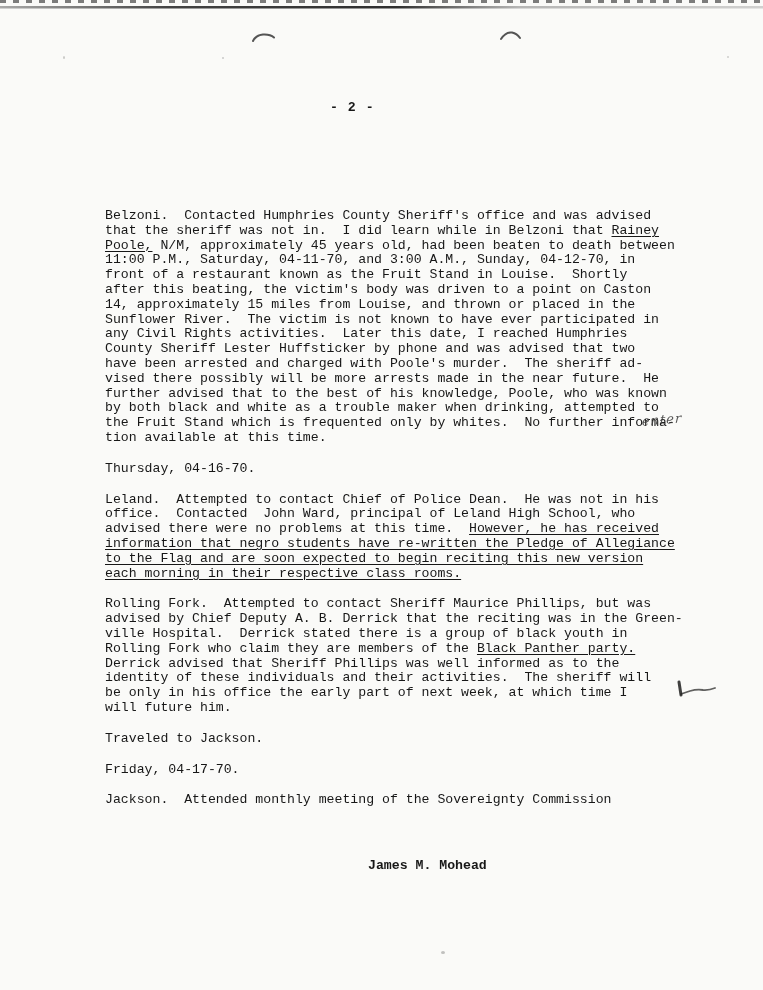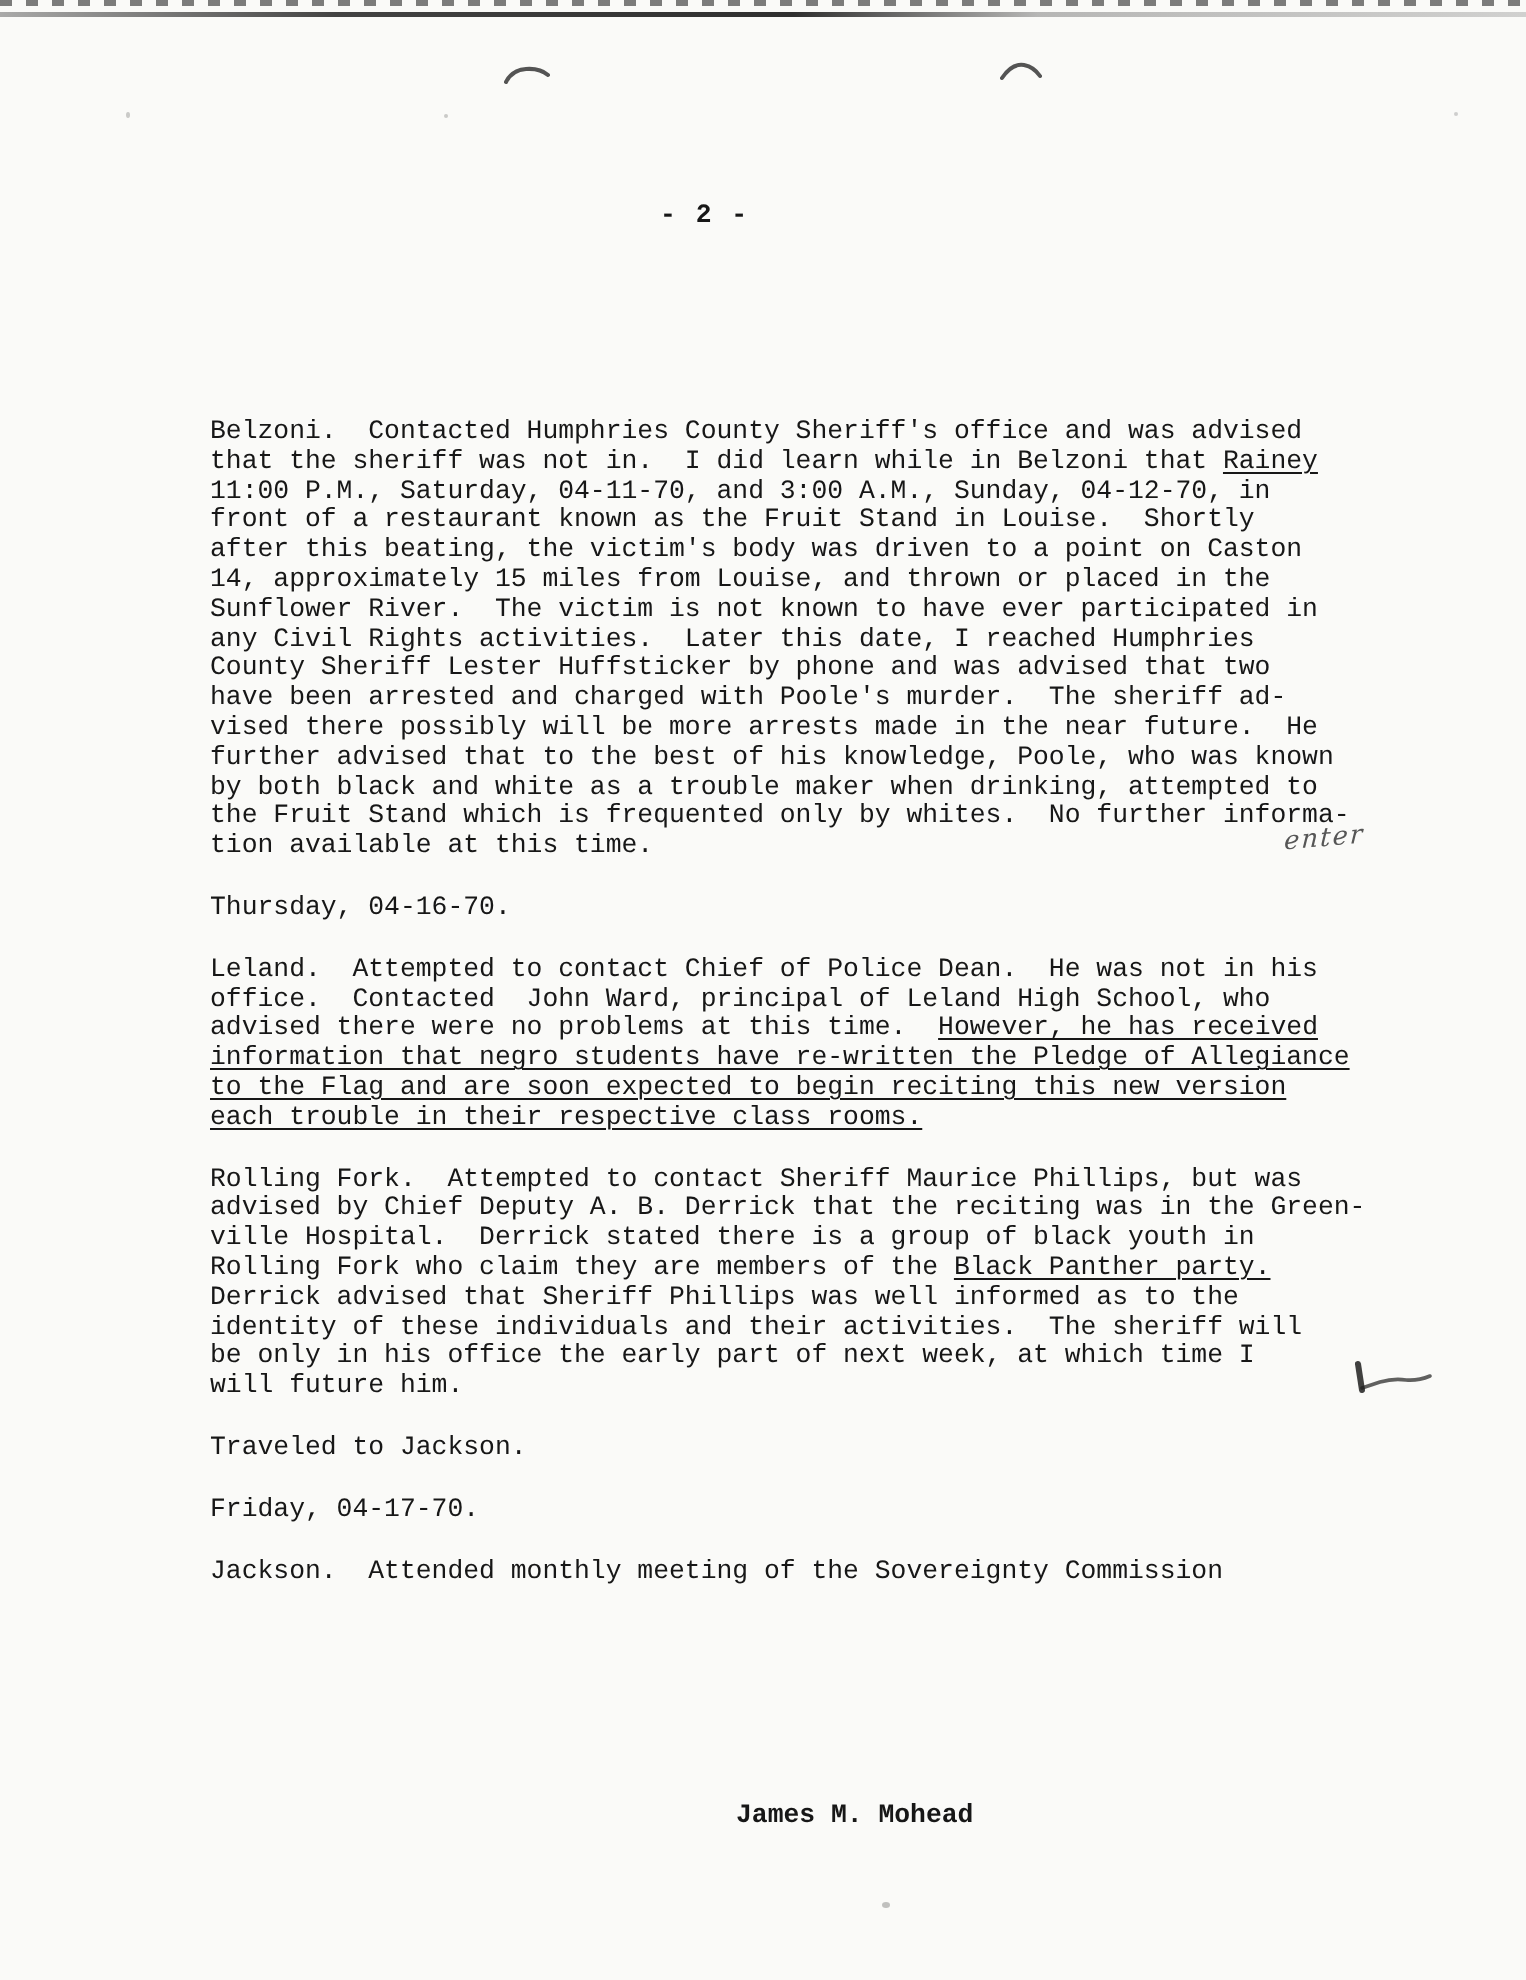--- a/index.html
+++ b/index.html
@@ -22,21 +22,21 @@
     font-size:13.2px;font-weight:bold;letter-spacing:1px;
   }
   .doc-body{
     position:absolute;top:209px;left:105px;width:600px;
     font-size:13.2px;font-weight:normal;
   }
   .block{margin:0 0 16px 0;}
   .line{white-space:pre;line-height:14.8px;height:14.8px;}
   .u{text-decoration:underline;text-decoration-thickness:1.4px;text-underline-offset:2px;}
   .signature{
-    position:absolute;top:900px;left:368px;
+    position:absolute;top:858px;left:368px;
     font-size:13.2px;font-weight:bold;white-space:pre;
   }
   .hw{position:absolute;color:#3a3a3a;}
   .hw-enter{
     top:412px;left:642px;
     font-family:"DejaVu Serif",serif;
     font-style:italic;font-size:13px;letter-spacing:1px;
     transform:rotate(-5deg) skewX(-8deg);
     opacity:.85;
   }
@@ -62,20 +62,21 @@
   <svg class="hw hw-arc-2" width="21" height="12" viewBox="0 0 21 12">
     <path d="M1,8 Q6,0.5 12,1.5 Q17,2.5 20,7" fill="none" stroke="#2b2b2b" stroke-width="2" stroke-linecap="round" opacity="0.8"></path>
   </svg>
 
   <div class="page-number">- 2 -</div>
 
   <div class="doc-body" id="doc-body">
       <div class="block">
         <div class="line"><span>Belzoni.  Contacted Humphries County Sheriff's office and was advised</span></div>
         <div class="line"><span>that the sheriff was not in.  I did learn while in Belzoni that </span><span class="u">Rainey</span></div>
+        <div class="line"><span class="u">Poole,</span><span> N/M, approximately 45 years old, had been beaten to death between</span></div>
         <div class="line"><span>11:00 P.M., Saturday, 04-11-70, and 3:00 A.M., Sunday, 04-12-70, in</span></div>
         <div class="line"><span>front of a restaurant known as the Fruit Stand in Louise.  Shortly</span></div>
         <div class="line"><span>after this beating, the victim's body was driven to a point on Caston</span></div>
         <div class="line"><span>14, approximately 15 miles from Louise, and thrown or placed in the</span></div>
         <div class="line"><span>Sunflower River.  The victim is not known to have ever participated in</span></div>
         <div class="line"><span>any Civil Rights activities.  Later this date, I reached Humphries</span></div>
         <div class="line"><span>County Sheriff Lester Huffsticker by phone and was advised that two</span></div>
         <div class="line"><span>have been arrested and charged with Poole's murder.  The sheriff ad-</span></div>
         <div class="line"><span>vised there possibly will be more arrests made in the near future.  He</span></div>
         <div class="line"><span>further advised that to the best of his knowledge, Poole, who was known</span></div>
@@ -85,21 +86,21 @@
       </div>
       <div class="block">
         <div class="line"><span>Thursday, 04-16-70.</span></div>
       </div>
       <div class="block">
         <div class="line"><span>Leland.  Attempted to contact Chief of Police Dean.  He was not in his</span></div>
         <div class="line"><span>office.  Contacted  John Ward, principal of Leland High School, who</span></div>
         <div class="line"><span>advised there were no problems at this time.  </span><span class="u">However, he has received</span></div>
         <div class="line"><span class="u">information that negro students have re-written the Pledge of Allegiance</span></div>
         <div class="line"><span class="u">to the Flag and are soon expected to begin reciting this new version</span></div>
-        <div class="line"><span class="u">each trouble in their respective class rooms.</span></div>
+        <div class="line"><span class="u">each morning in their respective class rooms.</span></div>
       </div>
       <div class="block">
         <div class="line"><span>Rolling Fork.  Attempted to contact Sheriff Maurice Phillips, but was</span></div>
         <div class="line"><span>advised by Chief Deputy A. B. Derrick that the reciting was in the Green-</span></div>
         <div class="line"><span>ville Hospital.  Derrick stated there is a group of black youth in</span></div>
         <div class="line"><span>Rolling Fork who claim they are members of the </span><span class="u">Black Panther party.</span></div>
         <div class="line"><span>Derrick advised that Sheriff Phillips was well informed as to the</span></div>
         <div class="line"><span>identity of these individuals and their activities.  The sheriff will</span></div>
         <div class="line"><span>be only in his office the early part of next week, at which time I</span></div>
         <div class="line"><span>will future him.</span></div>

